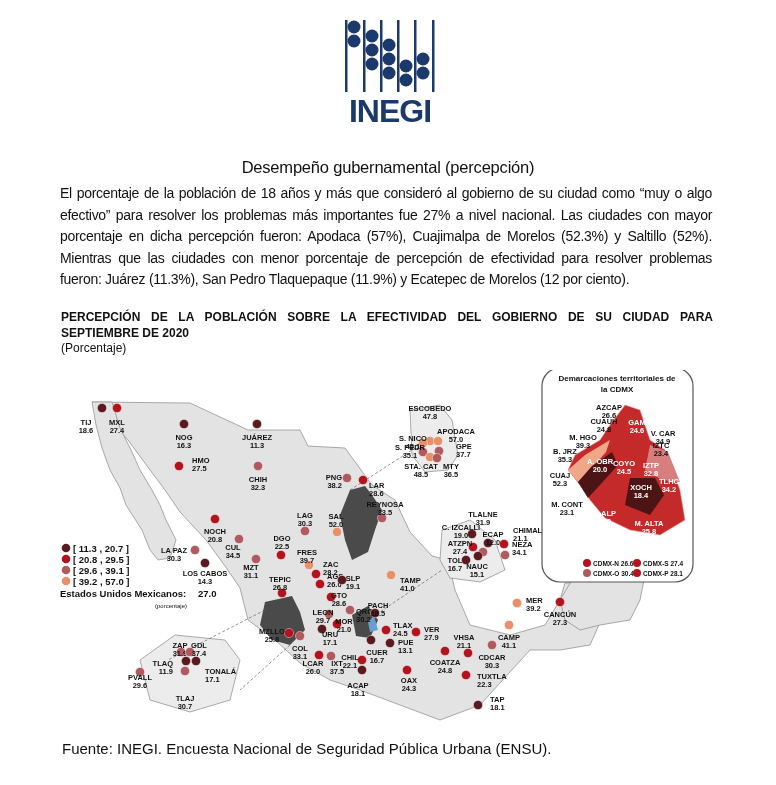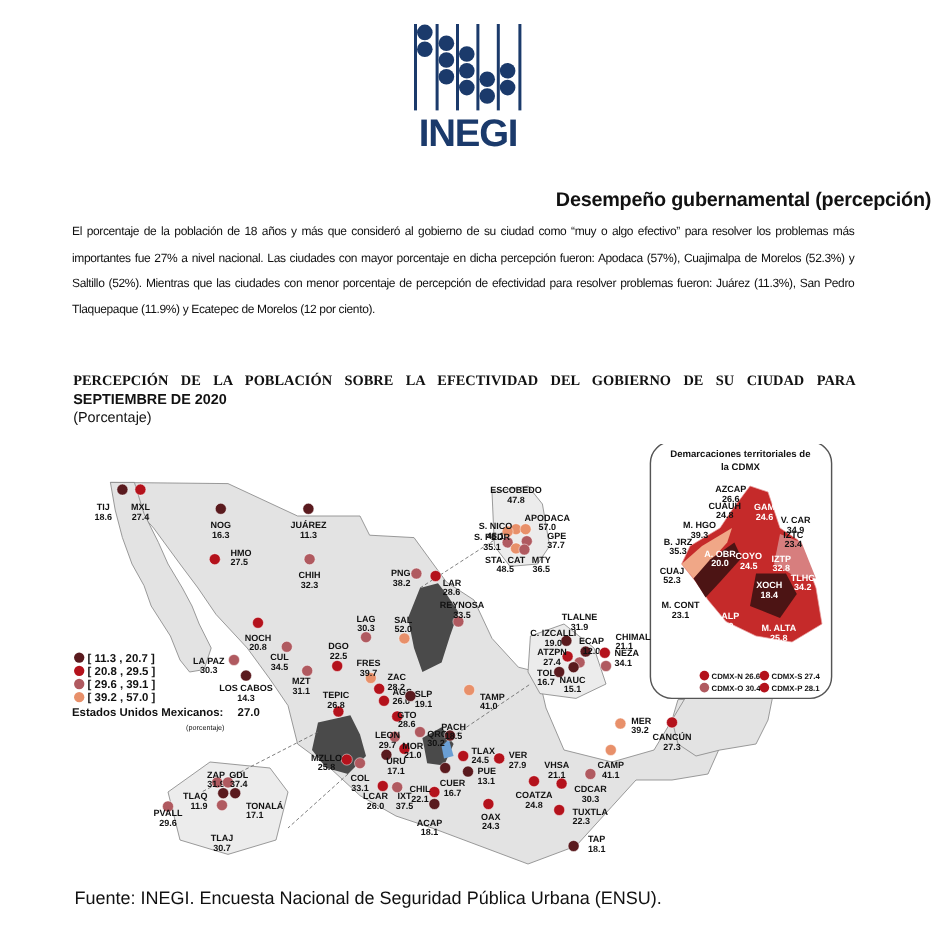--- a/index.html
+++ b/index.html
@@ -1,21 +1,21 @@
 <!DOCTYPE html>
 <html><head>
 <meta charset="utf-8">
 <style>
   html, body { margin: 0; padding: 0; background: #ffffff; }
   body { width: 776px; height: 785px; position: relative; overflow: hidden; font-family: "Liberation Sans", sans-serif; color: #111; }
   .logo { position: absolute; left: 340px; top: 18px; width: 100px; height: 110px; }
-  .title { position: absolute; left: 0; width: 776px; top: 158px; text-align: right; font-weight: bold; font-size: 16.5px; letter-spacing: -0.2px; }
-  .intro { position: absolute; left: 60px; top: 183px; width: 652px; font-size: 10px; line-height: 21.5px; text-align: justify; letter-spacing: -0.3px; }
+  .title { position: absolute; left: 0; width: 776px; top: 158px; text-align: center; font-weight: normal; font-size: 16.5px; letter-spacing: -0.2px; }
+  .intro { position: absolute; left: 60px; top: 183px; width: 652px; font-size: 14px; line-height: 21.5px; text-align: justify; letter-spacing: -0.3px; }
   .chart-title { position: absolute; left: 61px; top: 310px; width: 652px; font-size: 12px; font-weight: bold; line-height: 15.5px; text-align: justify; text-align-last: left; }
-  .chart-title .ln1 { display: block; text-align: justify; text-align-last: justify; font-family: Liberation Serif, serif; }
+  .chart-title .ln1 { display: block; text-align: justify; text-align-last: justify; }
   .chart-title .unit { font-weight: normal; }
   .map { position: absolute; left: 0; top: 370px; width: 776px; height: 360px; }
   .source { position: absolute; left: 62px; top: 740px; font-size: 15px; color: #111; }
   .lbl { font-family: "Liberation Sans", sans-serif; font-weight: bold; font-size: 7.5px; fill: #111; }
   .lbl-s { font-family: "Liberation Sans", sans-serif; font-weight: normal; font-size: 6px; fill: #111; }
   .legend-text { font-family: "Liberation Sans", sans-serif; font-weight: bold; font-size: 9.5px; fill: #111; }
   .inset-title { font-family: "Liberation Sans", sans-serif; font-weight: bold; font-size: 8px; fill: #111; }
 </style>
 </head>
 <body>

